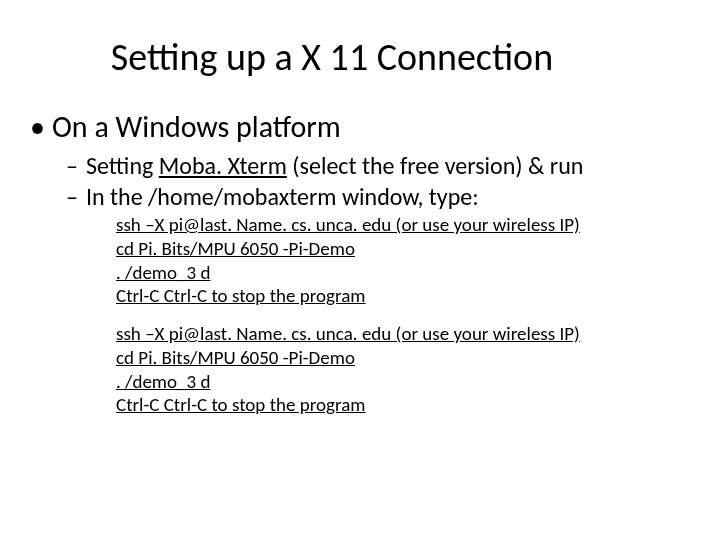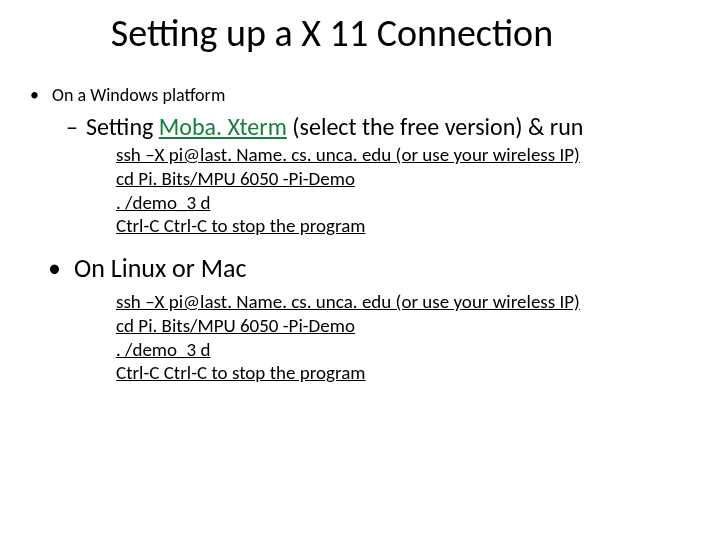--- a/index.html
+++ b/index.html
@@ -8,30 +8,30 @@
     width: 720px;
     height: 540px;
     background: #ffffff;
     font-family: Calibri, "Segoe UI", Arial, sans-serif;
     color: #000;
   }
   .slide {
     box-sizing: border-box;
     width: 664px;
     height: 540px;
-    padding: 2px 30px 20px 30px;
+    padding: 26px 30px 20px 30px;
   }
   .title {
     font-size: 38px;
     text-align: center;
     margin: 8px 0 28px 0;
     font-weight: 400;
   }
   .b1 {
-    font-size: 18px;
+    font-size: 30px;
     margin: 0 0 6px 0;
   }
   .b1 .dot {
     display: inline-block;
     width: 22px;
   }
   .b2 {
     font-size: 24px;
     margin: 0 0 2px 36px;
   }
@@ -50,49 +50,49 @@
   .b1b {
     font-size: 26px;
     margin: 4px 0 6px 18px;
   }
   .b1b .dot {
     display: inline-block;
     width: 26px;
   }
   .link {
     text-decoration: underline;
-    color: #15803d;
+    color: #000000;
   }
 </style>
 </head>
 <body>
 
 <div class="slide">
 
   <div class="title">Setting up a X 11 Connection</div>
 
   <div class="b1">
     <span class="dot">•</span><span>On a Windows platform</span>
   </div>
 
   <div class="b2">
     <span class="dash">–</span><span>Setting </span><a href="#" class="link">Moba. Xterm</a><span> (select the free version) &amp; run</span>
   </div>
 
+  <div class="b2">
+    <span class="dash">–</span><span>In the /home/mobaxterm window, type:</span>
+  </div>
 
   <div class="cmds">
     <div class="cmd">ssh –X pi@last. Name. cs. unca. edu (or use your wireless IP)</div>
     <div class="cmd">cd Pi. Bits/MPU 6050 -Pi-Demo</div>
     <div class="cmd">. /demo_3 d</div>
     <div class="cmd">Ctrl-C Ctrl-C to stop the program</div>
   </div>
 
-  <div class="b1b">
-    <span class="dot">•</span><span>On Linux or Mac</span>
-  </div>
 
   <div class="cmds">
     <div class="cmd">ssh –X pi@last. Name. cs. unca. edu (or use your wireless IP)</div>
     <div class="cmd">cd Pi. Bits/MPU 6050 -Pi-Demo</div>
     <div class="cmd">. /demo_3 d</div>
     <div class="cmd">Ctrl-C Ctrl-C to stop the program</div>
   </div>
 
 </div>
 

